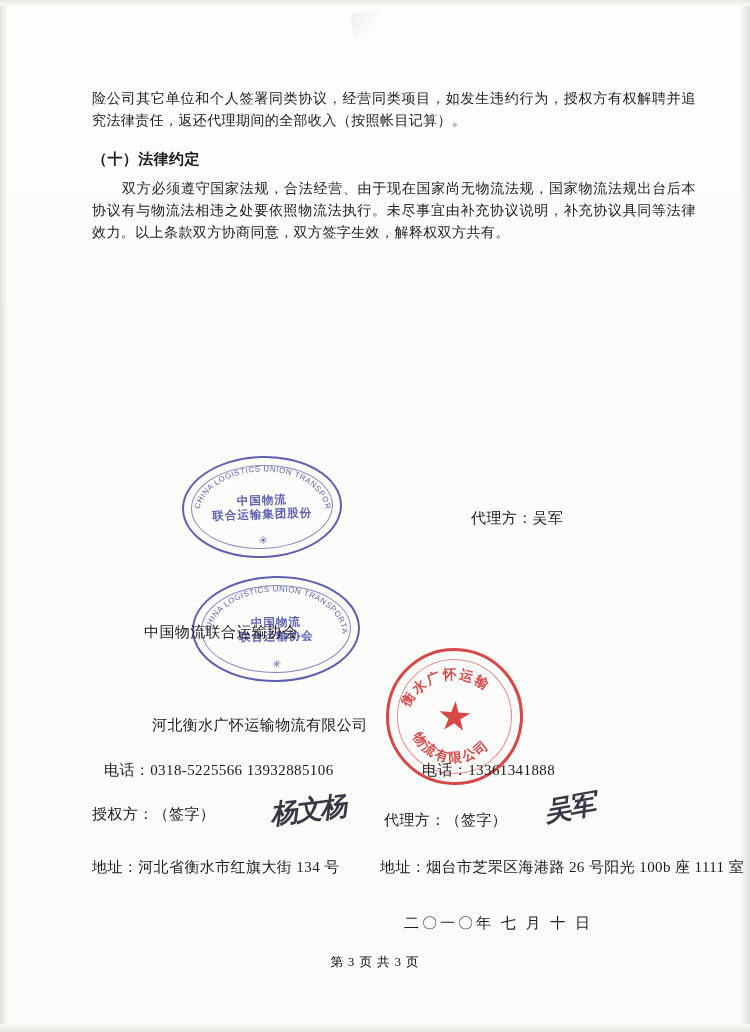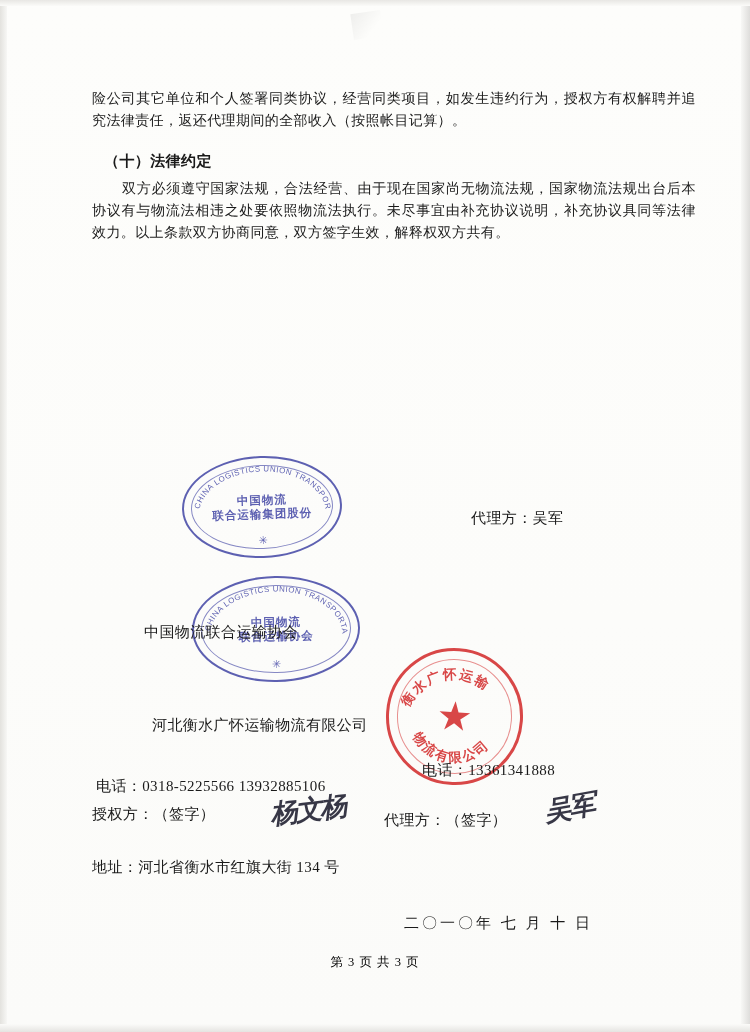--- a/index.html
+++ b/index.html
@@ -62,21 +62,22 @@
     text-align: justify;
     margin: 0;
   }
   .para.indent2 {
     text-indent: 30px;
   }
   .heading {
     font-size: 15px;
     line-height: 30px;
     letter-spacing: 0.4px;
-    margin: 8px 0 2px 12px;
+    margin: 8px 0 2px 0;
+    font-family: Liberation Mono, monospace;
   }
   .block-gap-a { height: 6px; }
 
   
   .sig-area {
     position: relative;
     margin-top: 22px;
     height: 300px;
   }
   .row-line {
@@ -84,21 +85,21 @@
     font-size: 15px;
     letter-spacing: 0.4px;
     white-space: nowrap;
   }
   .auth-party { left: 0; top: 243px; }
   .agent-party { left: 379px; top: 243px; font-family: Liberation Mono, monospace; }
 
   .assoc-name { left: 52px; top: 357px; text-align: right; }
   .company-name { left: 60px; top: 450px; }
 
-  .tel-left { left: 4px; top: 495px; margin-top: 16px; }
+  .tel-left { left: 12px; top: 495px; }
   .tel-right { left: 330px; top: 495px; }
 
   .sign-left-label { left: 0; top: 539px; }
   .sign-right-label { left: 292px; top: 545px; }
 
   .addr-left { left: 0; top: 592px; }
   .addr-right { left: 288px; top: 592px; }
 
   .date-line { left: 312px; top: 648px; font-size: 15px; letter-spacing: 3px; }
 
@@ -318,18 +319,19 @@
     <div class="row-line tel-left">电话：0318-5225566   13932885106</div>
     <div class="row-line tel-right">电话：13361341888</div>
 
     <div class="row-line sign-left-label">授权方：（签字）</div>
     <div class="row-line sign-right-label">代理方：（签字）</div>
 
     <div class="handwriting hand-left">杨文杨</div>
     <div class="handwriting hand-right">吴军</div>
 
     <div class="row-line addr-left">地址：河北省衡水市红旗大街 134 号</div>
+    <div class="row-line addr-right">地址：烟台市芝罘区海港路 26 号阳光 100b 座 1111 室</div>
 
     <div class="row-line date-line">二〇一〇年 七 月 十 日</div>
   </div>
 </div>
 
 <div class="footer">第 3 页 共 3 页</div>
 
 </body></html>

